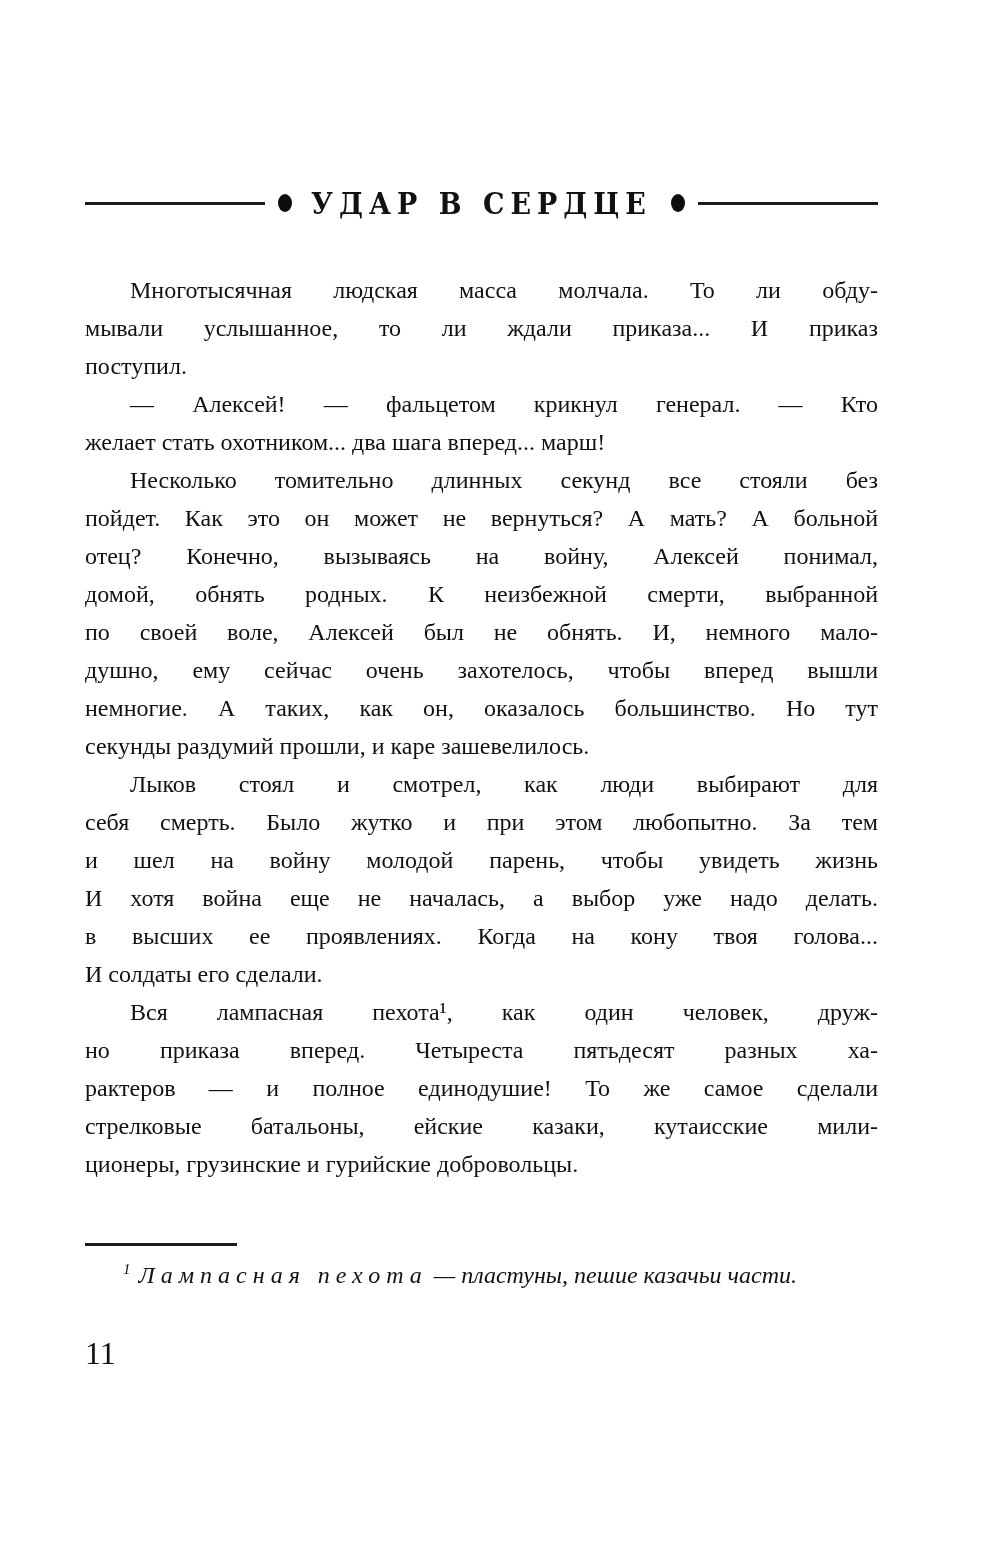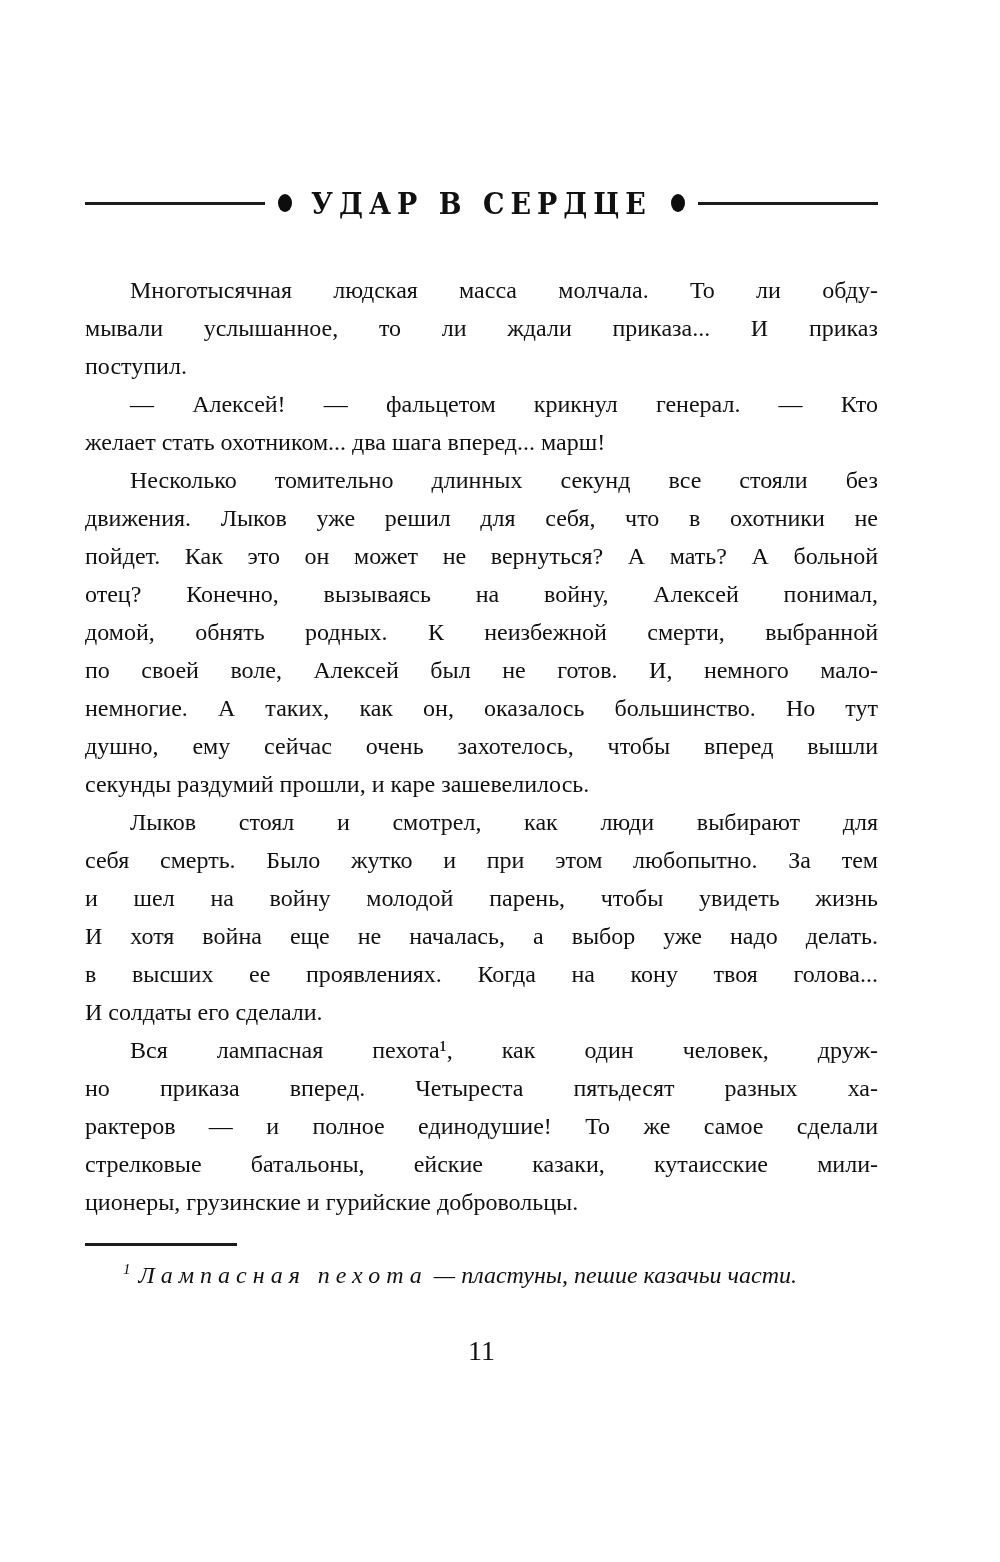--- a/index.html
+++ b/index.html
@@ -103,22 +103,21 @@
   .footnote-term {
     letter-spacing: 6px;
   }
 
   
   .page-number {
     position: absolute;
     left: 85px;
     right: 122px;
     top: 1335px;
-    text-align: center;
-    font-size: 28px;
+    font-size: 32px;
   }
 </style>
 </head>
 <body>
 
 <div class="page">
 
   <div class="chapter-header">
     <span class="header-rule"></span>
     <span class="header-dot"></span>
@@ -127,27 +126,26 @@
     <span class="header-rule"></span>
   </div>
 
   <div class="body-text" id="body-text">
       <div class="text-line first">Многотысячная людская масса молчала. То ли обду-</div>
       <div class="text-line">мывали услышанное, то ли ждали приказа... И приказ</div>
       <div class="text-line last">поступил.</div>
       <div class="text-line first">— Алексей! — фальцетом крикнул генерал. — Кто</div>
       <div class="text-line last">желает стать охотником... два шага вперед... марш!</div>
       <div class="text-line first">Несколько томительно длинных секунд все стояли без</div>
-      <div class="text-line">движения. Лыков уже решил для себя, что в охотники не</div>
       <div class="text-line">пойдет. Как это он может не вернуться? А мать? А больной</div>
       <div class="text-line">отец? Конечно, вызываясь на войну, Алексей понимал,</div>
       <div class="text-line">домой, обнять родных. К неизбежной смерти, выбранной</div>
-      <div class="text-line">по своей воле, Алексей был не готов. И, немного мало-</div>
+      <div class="text-line">по своей воле, Алексей был не обнять. И, немного мало-</div>
+      <div class="text-line">душно, ему сейчас очень захотелось, чтобы вперед вышли</div>
       <div class="text-line">немногие. А таких, как он, оказалось большинство. Но тут</div>
-      <div class="text-line">душно, ему сейчас очень захотелось, чтобы вперед вышли</div>
       <div class="text-line last">секунды раздумий прошли, и каре зашевелилось.</div>
       <div class="text-line first">Лыков стоял и смотрел, как люди выбирают для</div>
       <div class="text-line">себя смерть. Было жутко и при этом любопытно. За тем</div>
       <div class="text-line">и шел на войну молодой парень, чтобы увидеть жизнь</div>
       <div class="text-line">И хотя война еще не началась, а выбор уже надо делать.</div>
       <div class="text-line">в высших ее проявлениях. Когда на кону твоя голова...</div>
       <div class="text-line last">И солдаты его сделали.</div>
       <div class="text-line first">Вся лампасная пехота¹, как один человек, друж-</div>
       <div class="text-line">но приказа вперед. Четыреста пятьдесят разных ха-</div>
       <div class="text-line">рактеров — и полное единодушие! То же самое сделали</div>

